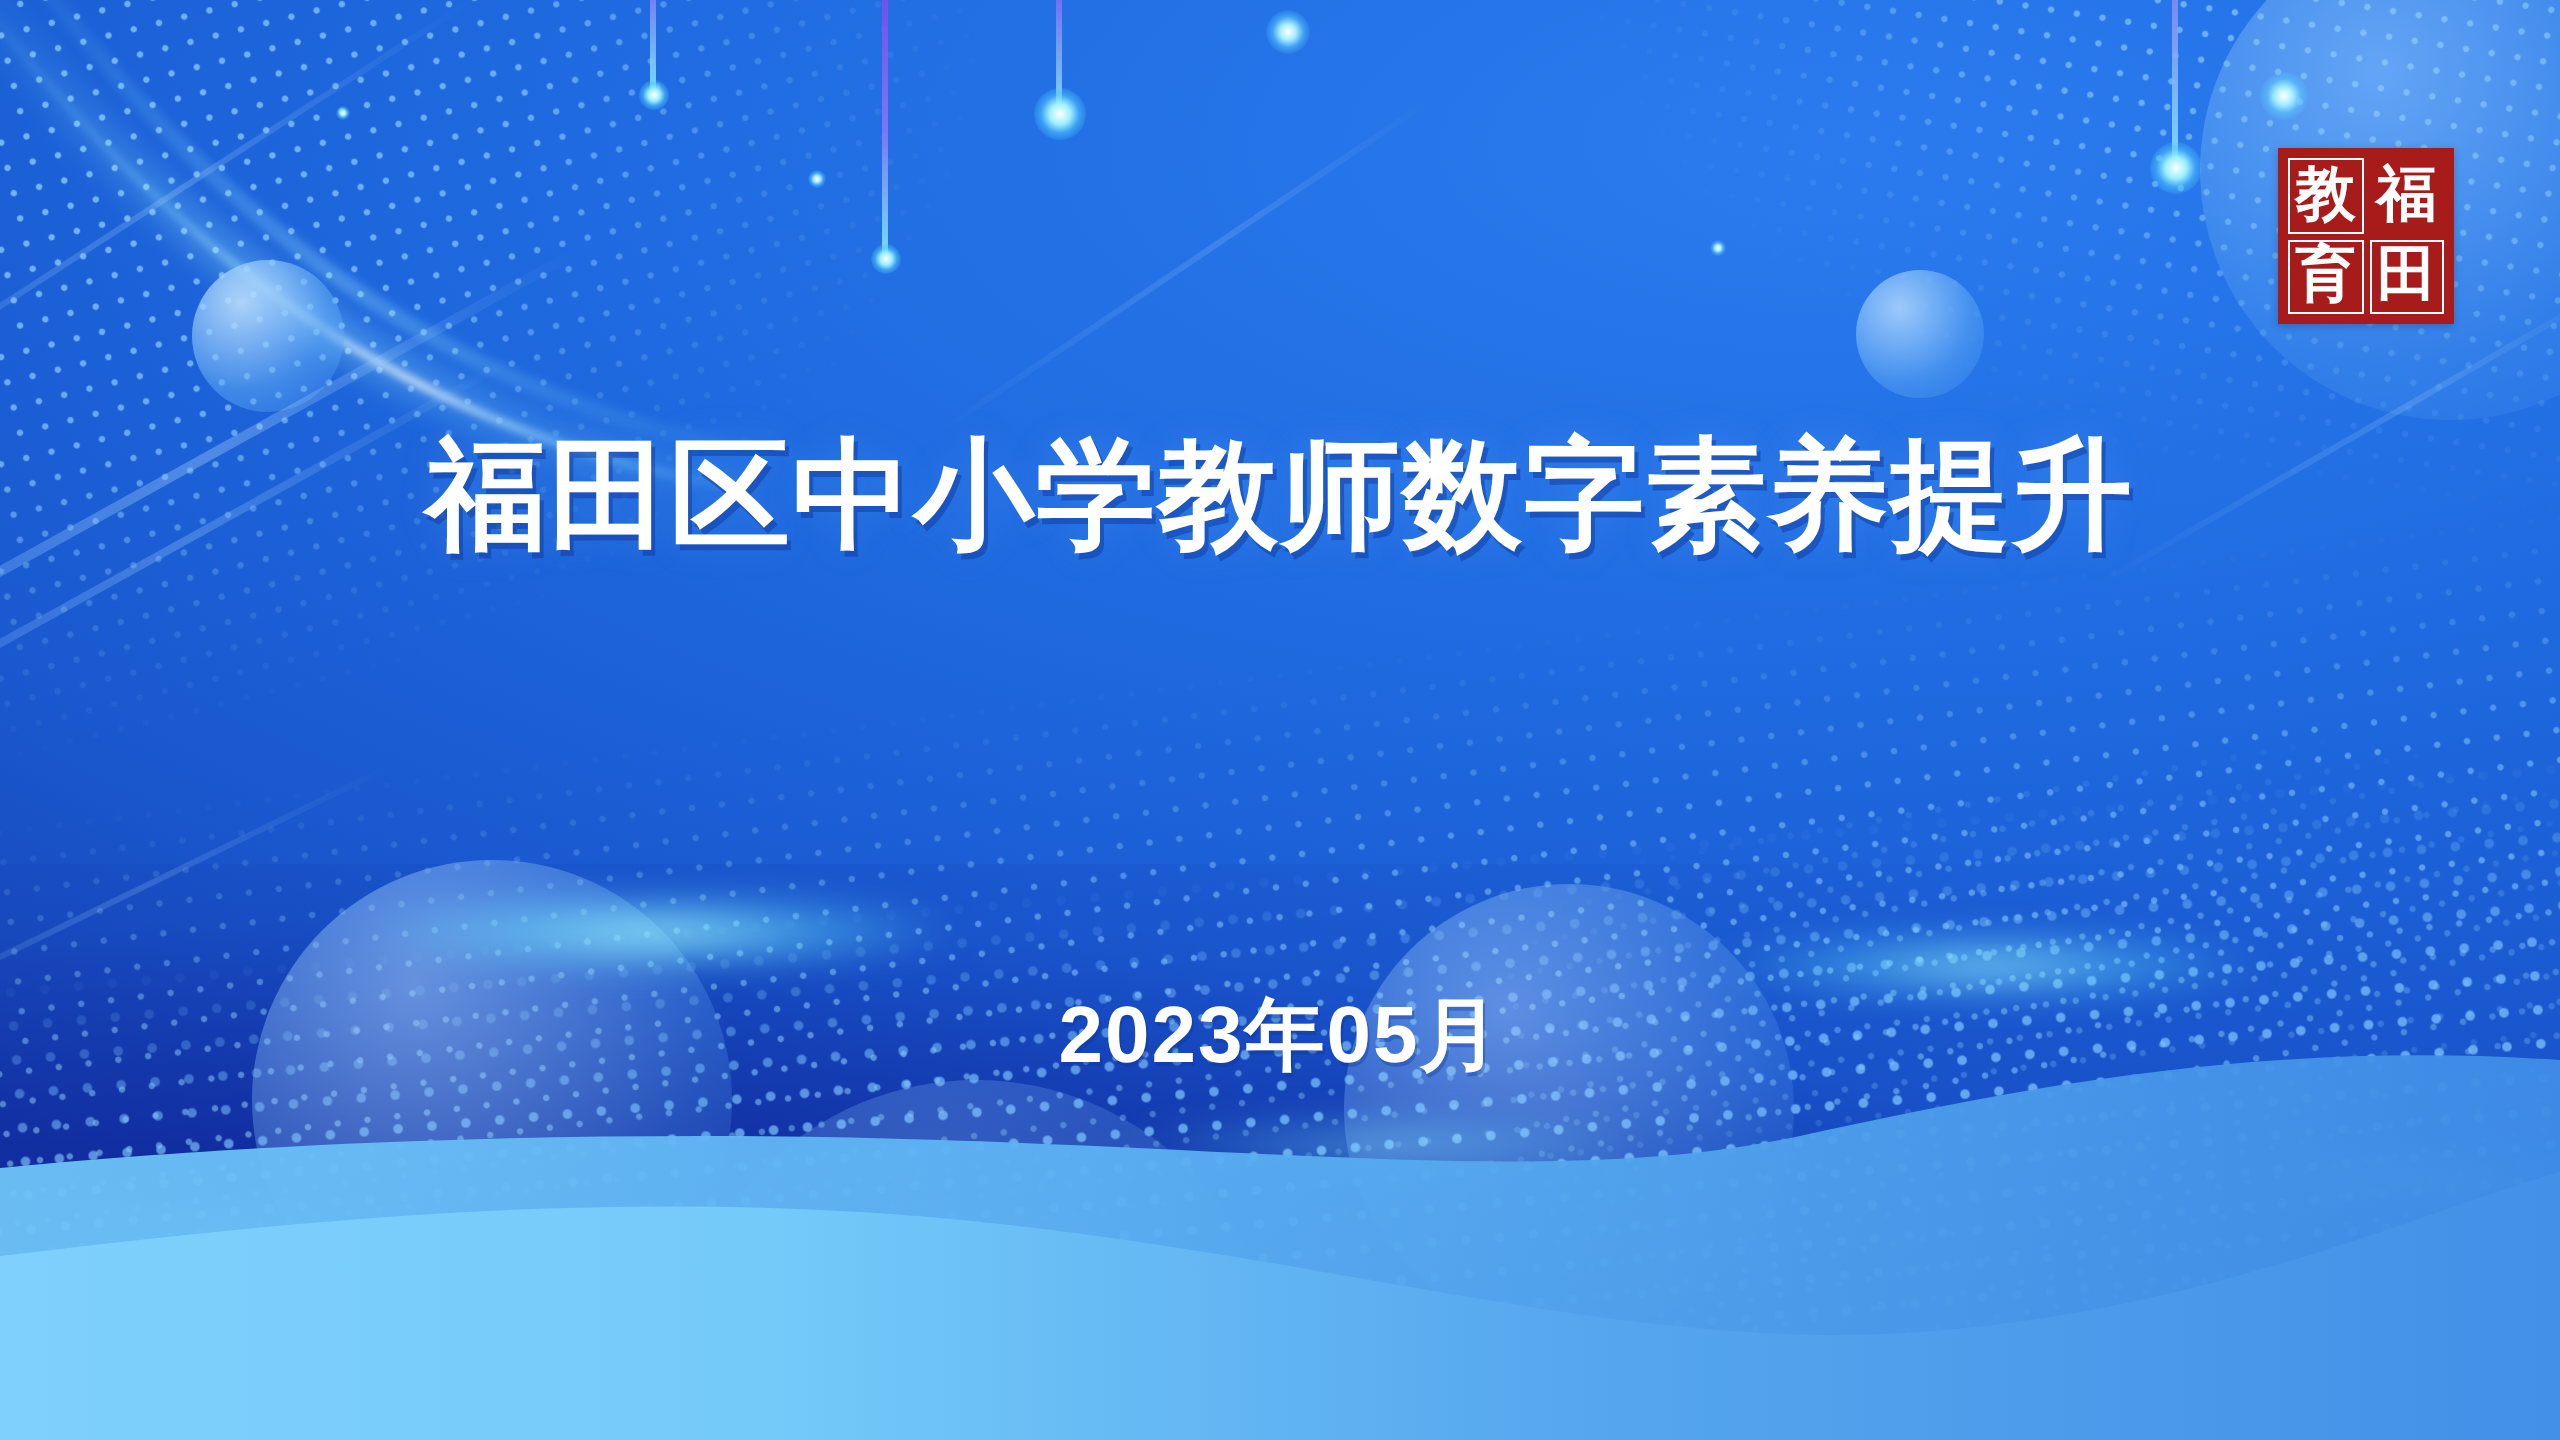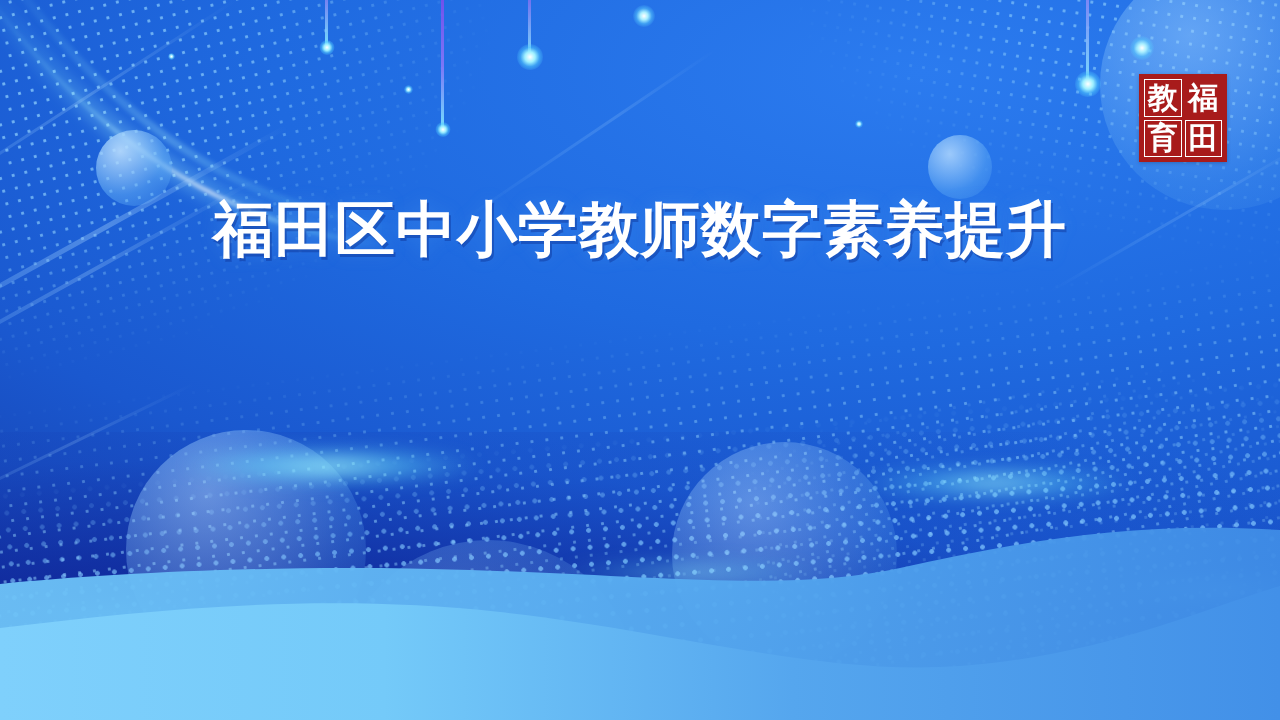--- a/index.html
+++ b/index.html
@@ -175,21 +175,21 @@
     font-family: "DejaVu Serif", "Liberation Serif", serif;
     font-weight: 700;
     font-size: 30px;
     line-height: 1;
     border: 1.5px solid #ffffff;
   }
   .logo-cell.bare  { border-color: transparent; }
 
   
   .title-wrap {
-    position: absolute; left: 0; right: 0; top: 190px;
+    position: absolute; left: 0; right: 0; top: 208px;
     text-align: center;
   }
   .title-line {
     color: #ffffff;
     font-size: 60px;
     font-weight: 700;
     letter-spacing: 1px;
     line-height: 1.32;
     text-shadow: 2px 3px 0 rgba(14,52,150,.45), 0 0 18px rgba(120,200,255,.18);
   }
@@ -312,14 +312,15 @@
     <div class="logo-cell">教</div>
     <div class="logo-cell bare">福</div>
     <div class="logo-cell">育</div>
     <div class="logo-cell">田</div>
   </div>
 
   <div class="title-wrap">
     <div class="title-line">福田区中小学教师数字素养提升</div>
   </div>
 
+  <div class="date">2023年05月</div>
 
 </div>
 
 </body></html>

